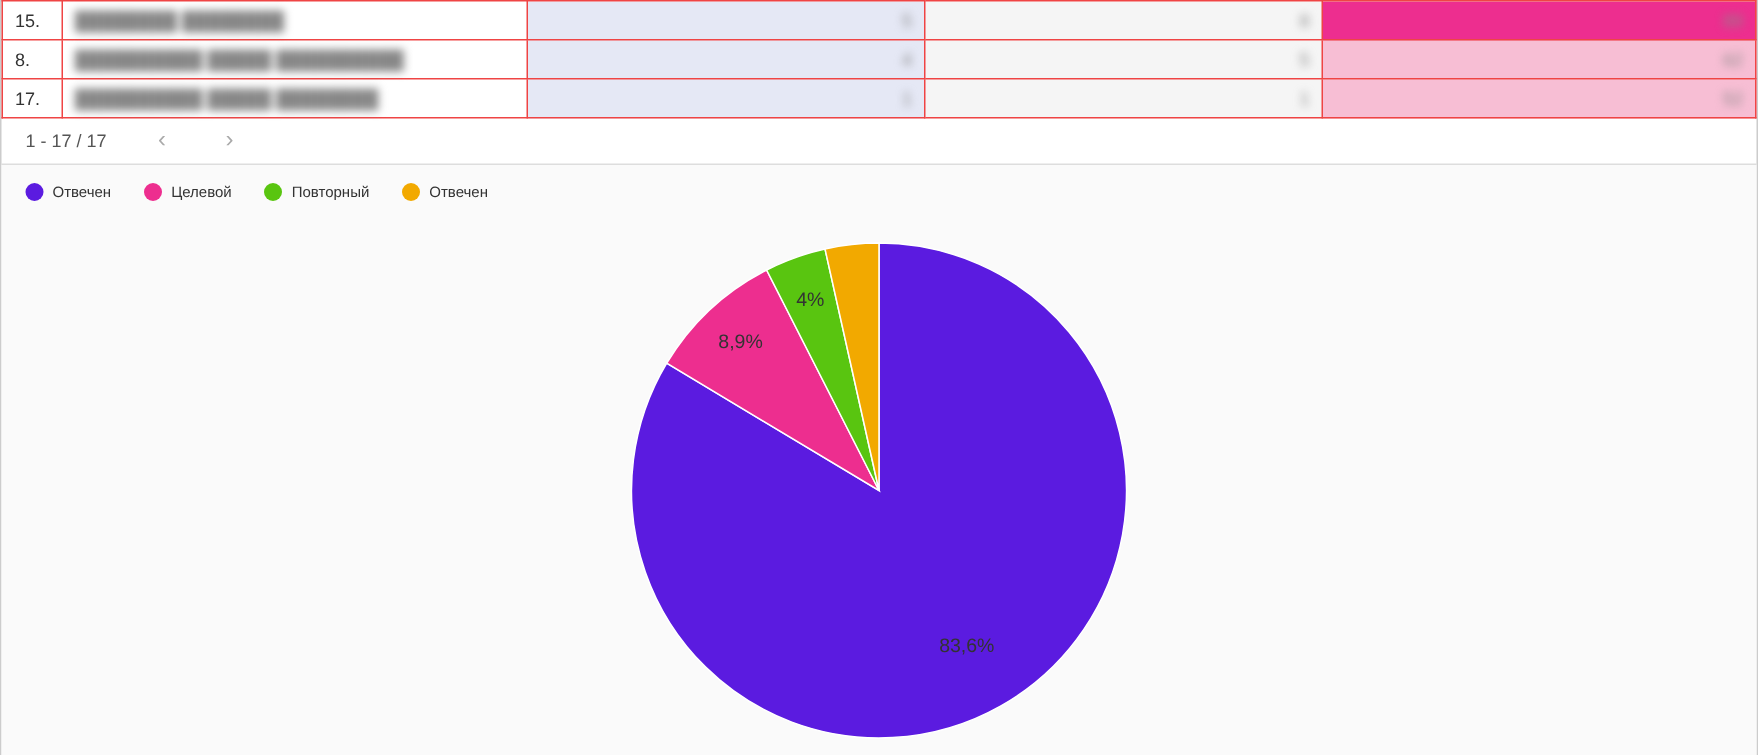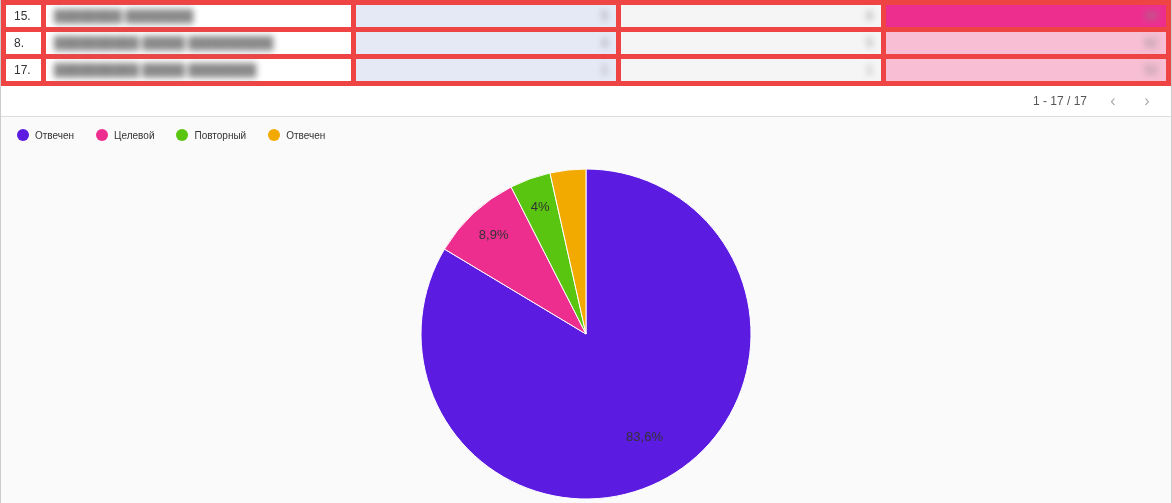--- a/index.html
+++ b/index.html
@@ -13,46 +13,45 @@
     .container {
       width: 100%;
       border-left: 1px solid #ccc;
       border-right: 1px solid #ccc;
     }
     table {
       width: 100%;
       border-collapse: collapse;
     }
     td {
-      border: 5px solid #ef4444;
+      border: 1px solid #ef4444;
       padding: 4px 8px;
       height: 26px;
       font-size: 12px;
       color: #777;
     }
     .col-num { width: 40px; text-align: left; color:#333; }
     .col-name { width: 310px; }
     .col-a { width: 265px; background: #e5e8f5; text-align: right; }
     .col-b { width: 265px; background: #f5f5f5; text-align: right; }
     .col-c { background: #f7bed4; text-align: right; }
     .col-c.bright { background: #ed2e8f; }
     .blur-text {
       filter: blur(3px);
       display: inline-block;
       color: #888;
     }
     .pagination {
       display: flex;
-      justify-content: flex-end;
       align-items: center;
       padding: 6px 16px;
       font-size: 12px;
       color: #555;
       border-bottom: 1px solid #ddd;
-      gap: 18px;
+      gap: 29px;
     }
     .pag-arrow {
       color: #aaa;
       cursor: pointer;
       font-size: 16px;
       user-select: none;
       width: 16px;
       text-align: center;
     }
     .chart-area {

